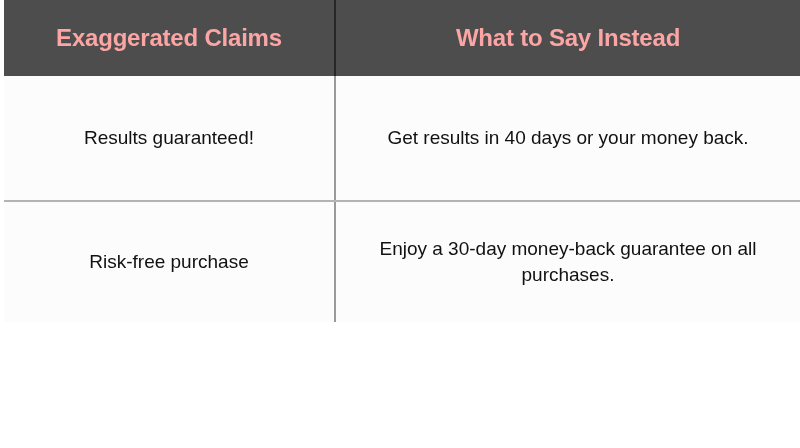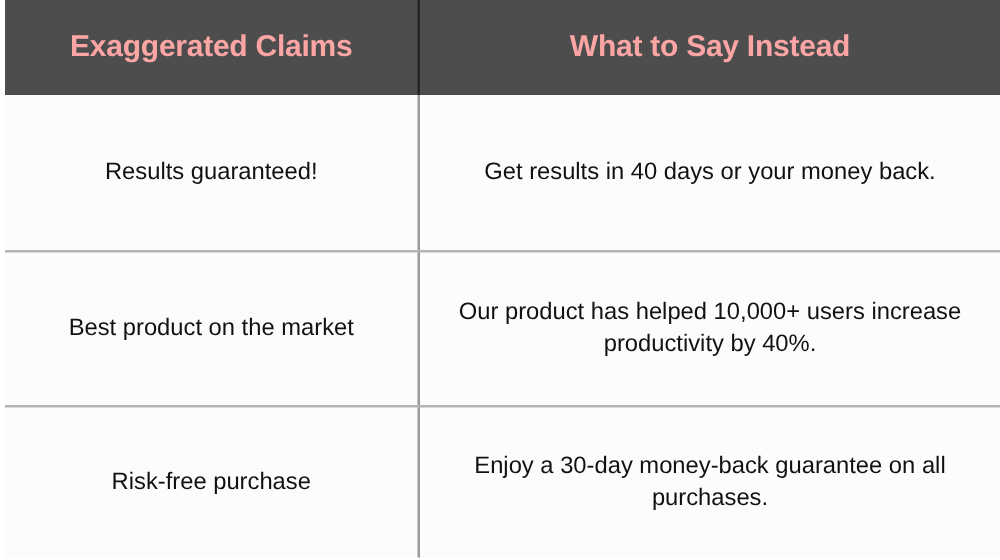--- a/index.html
+++ b/index.html
@@ -89,23 +89,19 @@
       <tr>
         <th class="header-left">Exaggerated Claims</th>
         <th class="header-right">What to Say Instead</th>
       </tr>
     </thead>
     <tbody>
       <tr class="row-r0">
         <td class="cell-left">Results guaranteed!</td>
         <td class="cell-right">Get results in 40 days or your money back.</td>
       </tr>
-      <tr class="row-r2">
-        <td class="cell-left">Best product on the market</td>
-        <td class="cell-right">Our product has helped 10,000+ users increase productivity by 40%.</td>
-      </tr>
       <tr class="row-r3">
         <td class="cell-left">Risk-free purchase</td>
         <td class="cell-right">Enjoy a 30-day money-back guarantee on all purchases.</td>
       </tr>
     </tbody>
   </table>
 </div>
 
 </body></html>

